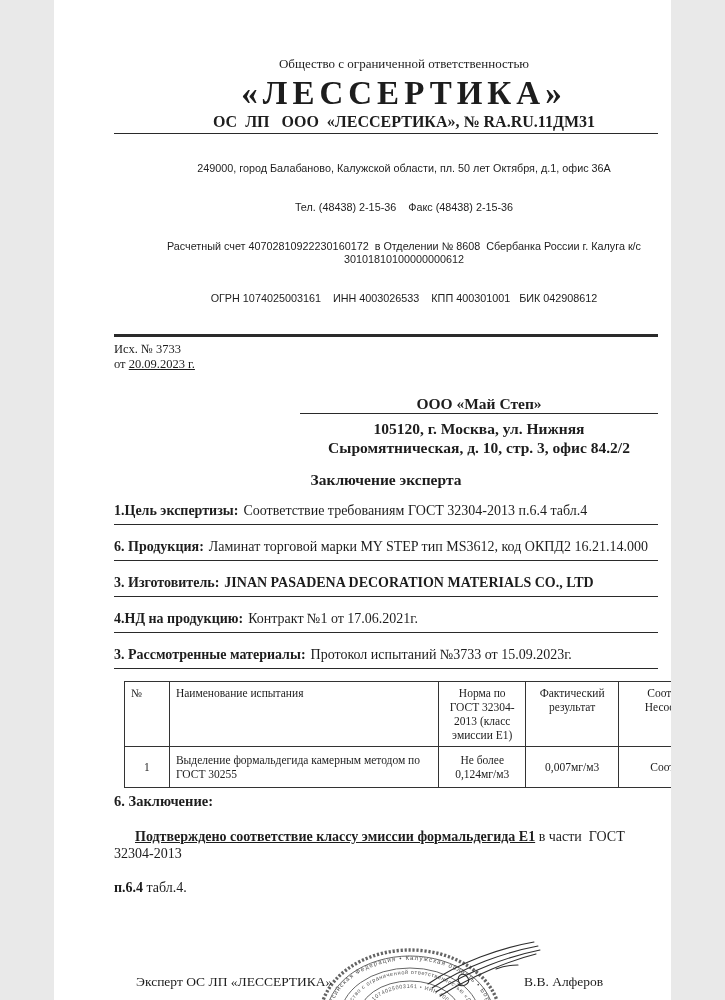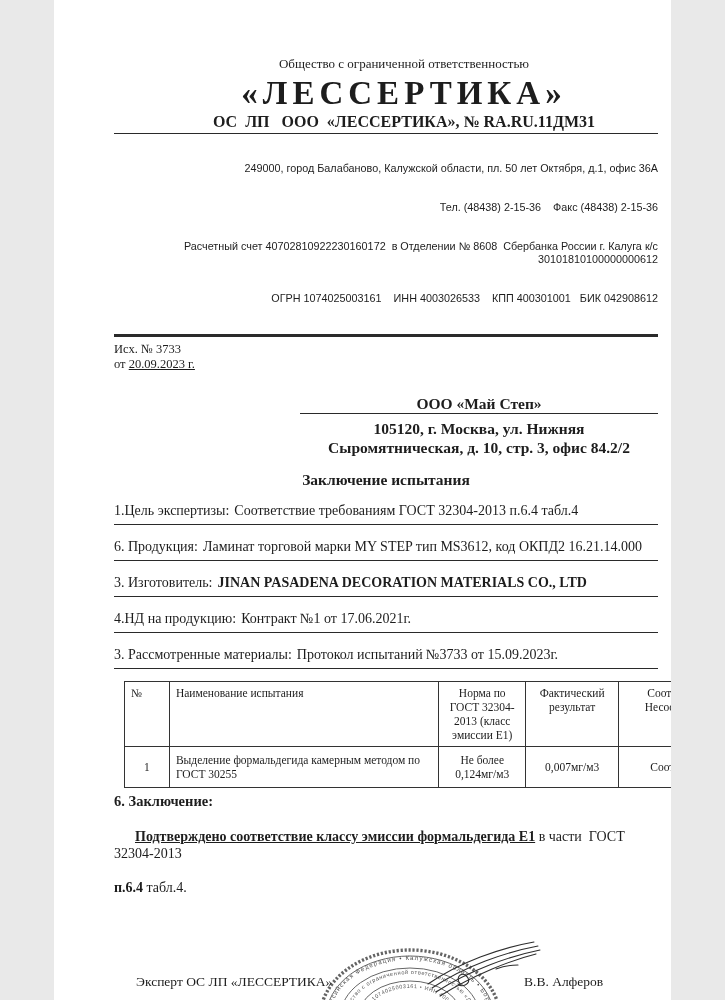--- a/index.html
+++ b/index.html
@@ -11,41 +11,41 @@
   .content { padding:56px 13px 0 60px; }
 
   
   .hdr-center { margin-left:36px; text-align:center; }
   .org-type { font-size:13px; }
   .org-name { font-size:33px; font-weight:bold; letter-spacing:5px; margin-top:3px; }
   .cert-line { font-size:16px; font-weight:bold; margin-top:1px; padding-bottom:2px; white-space:pre-wrap; }
   .rule-thin { border-top:1.5px solid #2a2a2a; }
   .addr-block {
     font-family:"Liberation Sans", sans-serif; font-size:10.8px; line-height:13px;
-    margin-left:36px; margin-top:2px; text-align:right; white-space:pre-wrap;
+    margin-left:36px; margin-top:2px; text-align:center; white-space:pre-wrap;
   }
   .addr-block .u { text-decoration:underline; }
   .rule-thick { height:2.5px; background:#2a2a2a; margin-top:3px; }
 
   
   .ref { font-size:12.5px; line-height:15.5px; margin-top:5px; }
   .ref .date { text-decoration:underline; }
 
   
   .recipient { width:358px; margin-left:auto; margin-top:22px; text-align:center;
                font-weight:bold; font-size:15.5px; }
   .recipient-name { border-bottom:1.5px solid #2a2a2a; margin-bottom:5px; }
   .recipient-addr { line-height:19px; }
 
   .doc-title { text-align:center; font-weight:bold; font-size:15.5px; margin-top:14px; }
 
   
   .section { font-size:14px; padding-bottom:5px; border-bottom:1.3px solid #2a2a2a; margin-top:14px; }
   .section:first-of-type { margin-top:16px; }
-  .section .label { font-weight:normal; }
+  .section .label { font-weight:bold; }
   .section .value { margin-left:5px; }
   .section .value.bold { font-weight:bold; }
 
   
   table.results { border-collapse:collapse; width:625px; margin:12px 0 0 10px;
                   font-size:11.5px; line-height:14px; }
   table.results th, table.results td { border:1px solid #333; padding:4px 6px; font-weight:normal; }
   table.results th { vertical-align:top; text-align:center; height:52px; }
   table.results th.left, table.results td.left { text-align:left; }
   table.results td { vertical-align:middle; text-align:center; height:32px; }
@@ -90,21 +90,21 @@
     </div>
 
     <div class="recipient">
       <div class="recipient-name">ООО «Май Степ»</div>
       <div class="recipient-addr">
         <div>105120, г. Москва, ул. Нижняя</div>
         <div>Сыромятническая, д. 10, стр. 3, офис 84.2/2</div>
       </div>
     </div>
 
-    <div class="doc-title">Заключение испытания</div>
+    <div class="doc-title">Заключение эксперта</div>
 
     <div class="section">
       <span class="label">1.Цель экспертизы:</span><span class="value">Соответствие требованиям ГОСТ 32304-2013 п.6.4 табл.4</span>
     </div>
     <div class="section">
       <span class="label">6. Продукция:</span><span class="value">Ламинат торговой марки MY STEP тип MS3612, код ОКПД2 16.21.14.000</span>
     </div>
     <div class="section">
       <span class="label">3. Изготовитель:</span><span class="value bold">JINAN PASADENA DECORATION MATERIALS CO., LTD</span>
     </div>

